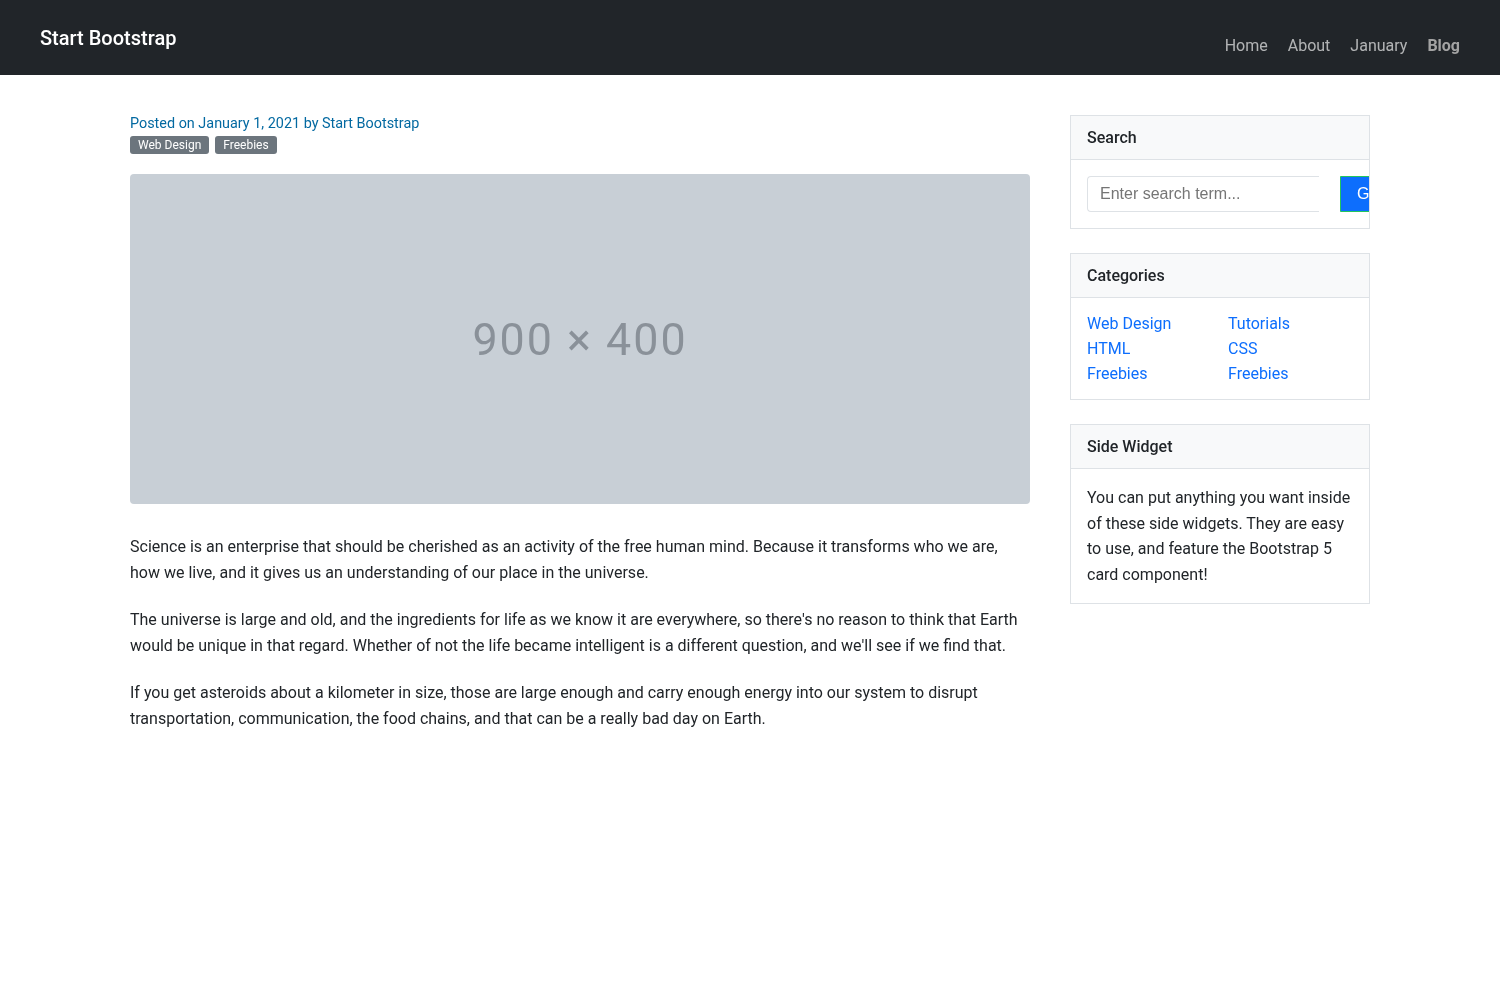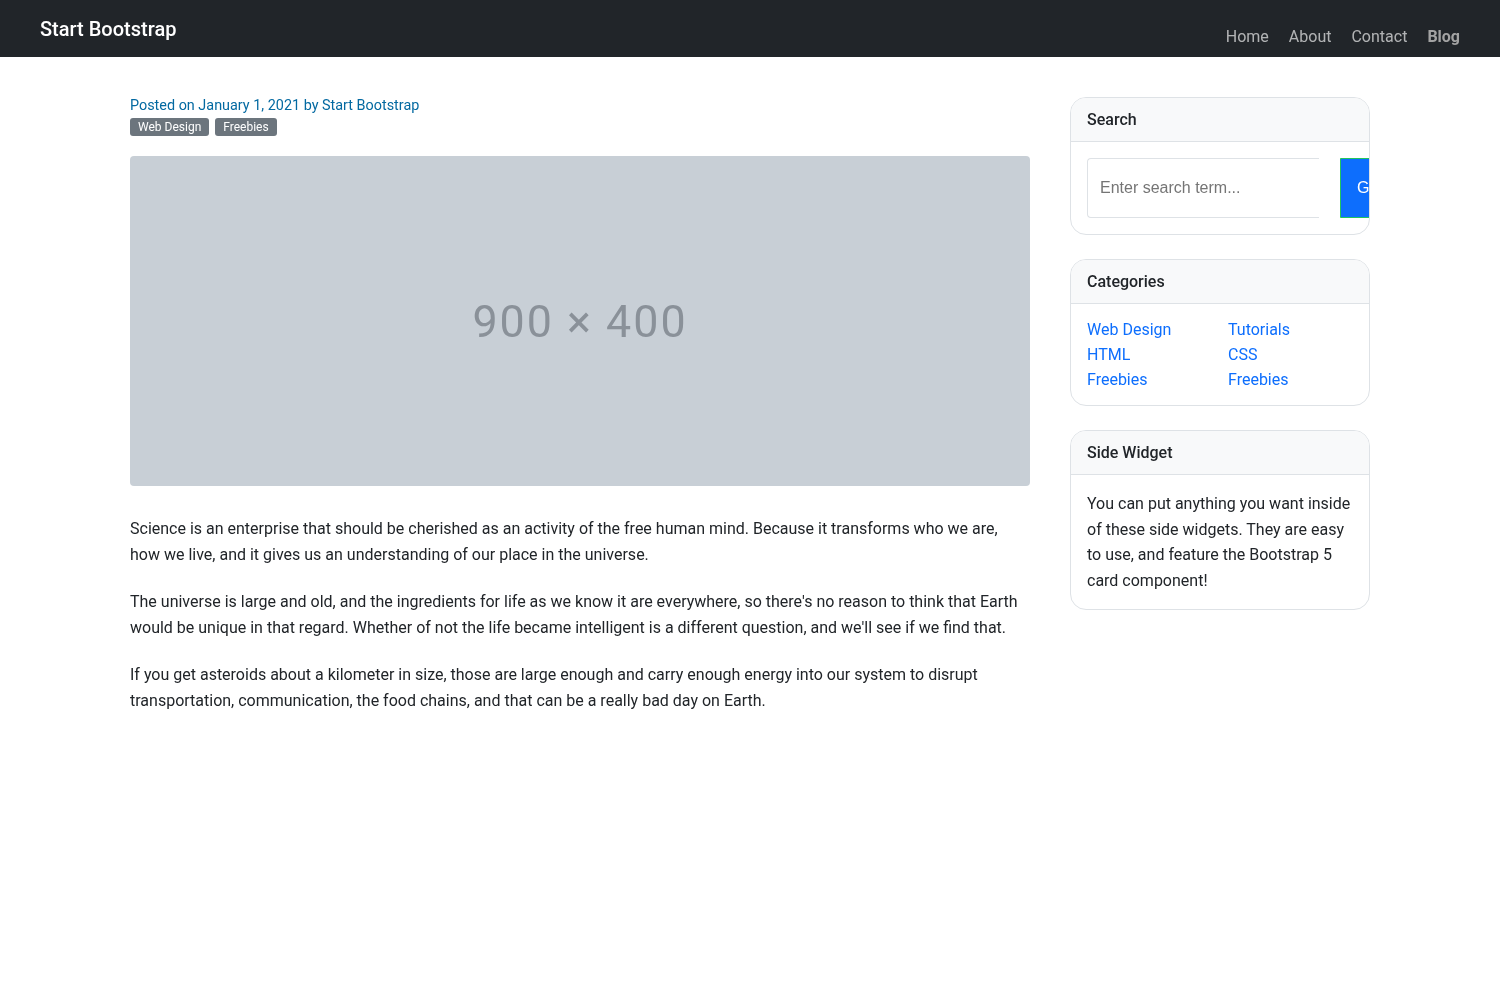--- a/index.html
+++ b/index.html
@@ -12,21 +12,21 @@
       font-family: -apple-system, BlinkMacSystemFont, "Segoe UI", Roboto, "Helvetica Neue", Arial, sans-serif;
       font-size: 16px;
       color: #212529;
       background: #fff;
     }
 
     
     .navbar {
       background-color: #212529;
       padding: 0 40px;
-      height: 57px;
+      height: 75px;
       display: flex;
       align-items: center;
       justify-content: space-between;
     }
 
     .navbar-brand {
       color: #fff;
       font-size: 1.25rem;
       font-weight: 500;
       text-decoration: none;
@@ -114,21 +114,21 @@
 
     .post-body p {
       margin-bottom: 20px;
       line-height: 1.65;
       color: #212529;
     }
 
     
     .widget {
       border: 1px solid #dee2e6;
-      border-radius: 16px;
+      border-radius: 0;
       margin-bottom: 24px;
       overflow: hidden;
     }
 
     .widget-header {
       background-color: #f8f9fa;
       padding: 12px 16px;
       font-size: 1rem;
       font-weight: 500;
       border-bottom: 1px solid #dee2e6;
@@ -139,21 +139,21 @@
     }
 
     
     .search-form {
       display: flex;
       gap: 0;
     }
 
     .search-input {
       flex: 1;
-      padding: 20px 12px;
+      padding: 8px 12px;
       border: 1px solid #dee2e6;
       border-right: none;
       border-radius: 4px 0 0 4px;
       font-size: 1rem;
       outline: none;
       color: #6c757d;
     }
 
     .search-btn {
       background-color: #0d6efd;
@@ -188,21 +188,21 @@
     }
   </style>
 </head>
 <body>
 
 <nav class="navbar">
   <a class="navbar-brand">Start Bootstrap</a>
   <ul class="navbar-nav">
   <li><a href="#">Home</a></li>
       <li><a href="#">About</a></li>
-      <li><a href="#">Contact</a></li>
+      <li><a href="#">January</a></li>
       <li><a href="#" class="active">Blog</a></li>
     </ul>
 </nav>
 
 <div class="container">
 
   <main class="main-content">
 
     <p class="post-meta">Posted on January 1, 2021 by Start Bootstrap</p>
 

